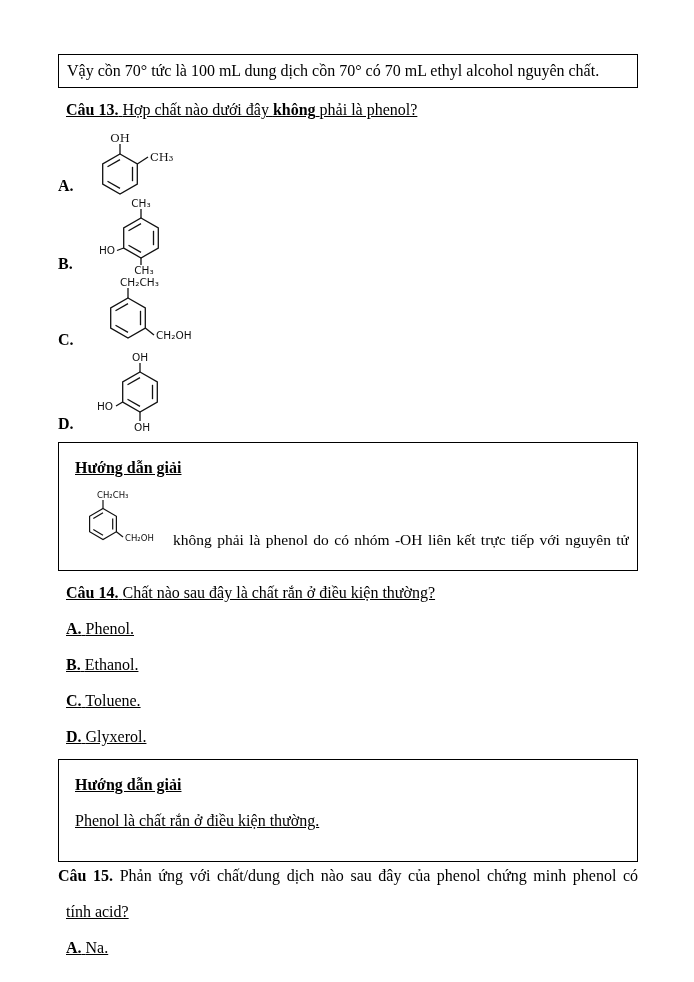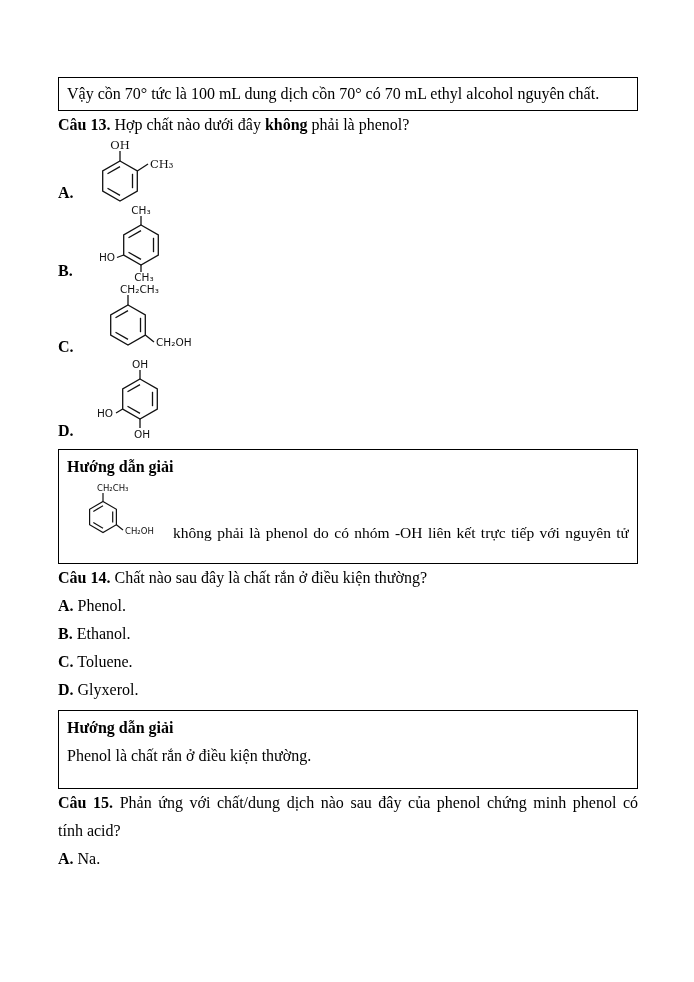--- a/index.html
+++ b/index.html
@@ -5,26 +5,26 @@
   * { box-sizing: border-box; }
   html, body { margin: 0; padding: 0; }
   body {
     width: 694px; height: 982px;
     background: #ffffff;
     color: #000000;
     font-family: "Liberation Serif", serif;
     font-size: 16px;
   }
   .page { position: relative; width: 694px; height: 982px; overflow: hidden; background: #fff; }
-  .content { position: absolute; left: 58px; top: 77px; width: 580px; }
+  .content { position: absolute; left: 58px; top: 54px; width: 580px; }
 
   .box { border: 1.5px solid #000; padding: 3px 8px; width: 100%; }
   .box-intro p { margin: 0; line-height: 26px; }
 
-  p.line { margin: 0; line-height: 28px; }
+  p.line { margin: 8px; line-height: 28px; text-decoration: underline; }
   .mt6 { margin-top: 6px; }
   .mt8 { margin-top: 8px; }
 
   .opt-row { display: flex; align-items: flex-end; gap: 4px; margin: 0; }
   .opt-letter { font-weight: bold; line-height: 20px; padding-bottom: 2px; }
   .struct { display: block; }
   .struct line, .struct polygon { stroke: #111; stroke-width: 1.3; fill: none; }
   .struct text { fill: #111; }
   .sans-lab { font-family: "DejaVu Sans", sans-serif; font-size: 10.5px; }
   .sans-lab-sm { font-family: "DejaVu Sans", sans-serif; font-size: 8.5px; }

